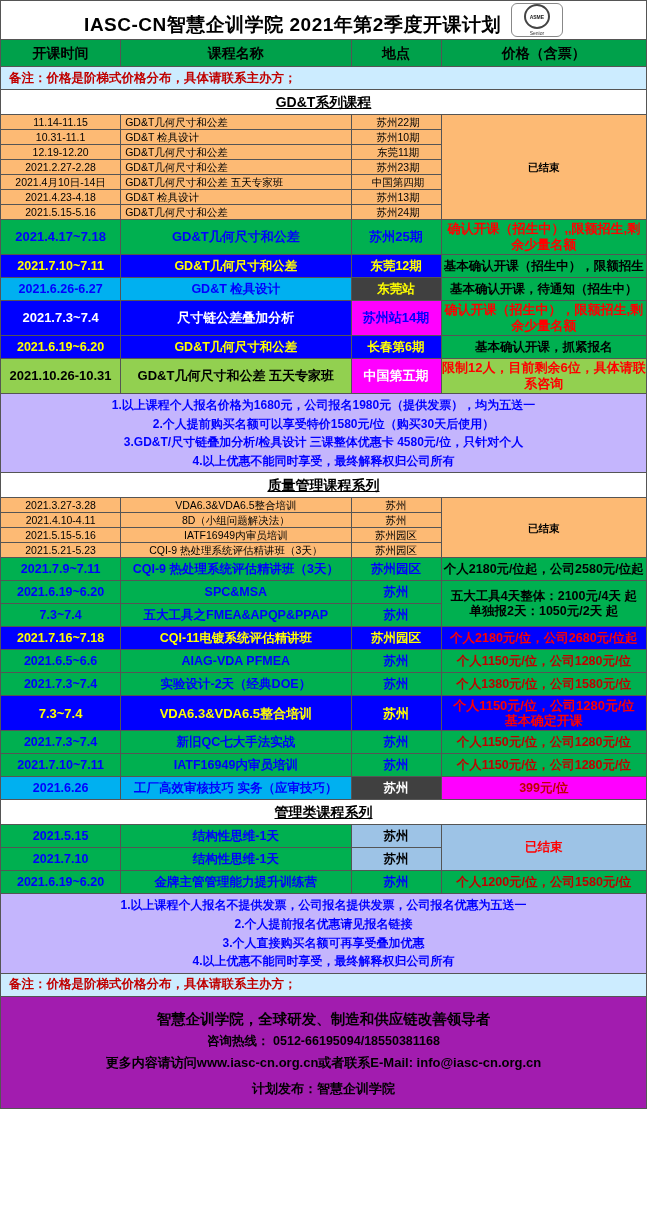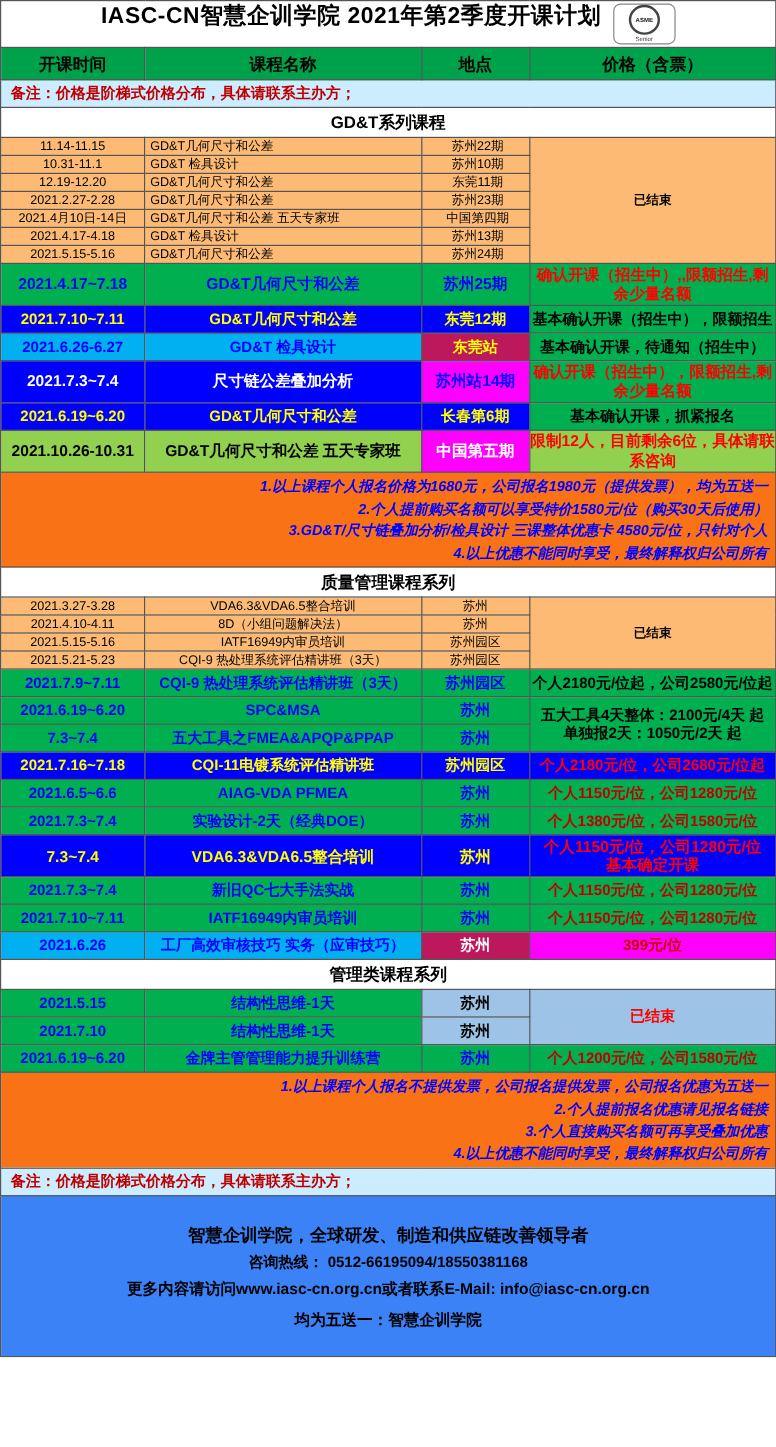--- a/index.html
+++ b/index.html
@@ -8,65 +8,65 @@
     background:#ffffff;
     font-family:"Liberation Sans","DejaVu Sans",sans-serif;
     -webkit-font-smoothing:antialiased;
   }
   .page{width:647px;position:relative;}
   table{border-collapse:collapse;width:647px;table-layout:fixed;}
   td{border:1px solid #555;padding:0;vertical-align:middle;text-align:center;font-size:11px;line-height:1.2;}
 
   
   .title-row td{border:1px solid #555;background:#ffffff;height:38px;padding:0 4px;}
-  .title-cell{display:flex;align-items:flex-start;justify-content:center;gap:10px;}
+  .title-cell{display:flex;align-items:flex-end;justify-content:center;gap:10px;}
   .title-text{font-size:19px;font-weight:bold;color:#000;letter-spacing:.5px;white-space:nowrap;}
   .badge{
     width:50px;height:32px;border:1px solid #888;border-radius:6px;
     display:flex;flex-direction:column;align-items:center;justify-content:center;
     font-size:6px;color:#333;background:#fff;flex:none;
   }
   .badge .ring{
     width:22px;height:22px;border:2px solid #444;border-radius:50%;
     display:flex;align-items:center;justify-content:center;font-size:5px;font-weight:bold;color:#222;
   }
   .badge .sub{font-size:5px;margin-top:1px;}
 
   .hdr td{background:#00a14b;color:#000;font-weight:bold;font-size:14px;height:26px;margin-left:12px;}
   .note-row td{background:#ccecff;color:#c00000;font-weight:bold;font-size:12.5px;height:22px;text-align:left;padding-left:8px;}
-  .section td{background:#ffffff;color:#000;font-weight:bold;font-size:14px;height:24px;}
+  .section td{background:#ffffff;color:#000;font-weight:bold;font-size:14px;height:24px;text-decoration:underline;}
 
   .r td{height:14px;font-size:10.5px;}
   .gray td{background:#fdba74;color:#000;}
   .gray td.c1{text-align:center;}
   .gray td.c2{text-align:left;padding-left:4px;}
   .gray td.c3{text-align:center;padding-left:4px;}
   .done{background:#bfbfbf;color:#000;font-weight:bold;font-size:13px;}
 
   .green{background:#00b050;}
   .blue{background:#0000ff;}
   .cyan{background:#00b0f0;}
-  .purple{background:#be185d;}
+  .purple{background:#404040;}
   .magenta{background:#ff00ff;}
   .lgreen{background:#92d050;}
   .lblue{background:#9dc3e6;}
 
   .t-blue{color:#0000ff;}
   .t-yellow{color:#ffff00;}
   .t-red{color:#ff0000;}
   .t-black{color:#000000;}
   .t-white{color:#ffffff;}
   .t-dred{color:#c00000;}
 
   .big td{height:34px;font-size:13px;font-weight:bold;}
   .mid td{height:22px;font-size:12.5px;font-weight:bold;}
 
-  .terms td{background:#f97316;color:#0000ff;font-weight:bold;font-size:12px;text-align:right;padding:2px 6px;line-height:1.55;height:auto;font-style:italic;}
+  .terms td{background:#c4b5fd;color:#0000ff;font-weight:bold;font-size:12px;text-align:center;padding:2px 6px;line-height:1.55;height:auto;}
   .terms .line{display:block;}
-  .footer-block td{background:#3b82f6;padding:19px 0;}
+  .footer-block td{background:#a21caf;padding:8px 0;}
   .f1{font-size:14.5px;font-weight:bold;color:#000;margin:6px 0;}
   .f2{font-size:12.5px;font-weight:bold;color:#000;margin:6px 0;}
   .f3{font-size:13px;font-weight:bold;color:#000;margin:6px 0;}
   .f4{font-size:13px;font-weight:bold;color:#000;margin:10px 0 4px;}
   .wm{
     position:absolute;right:6px;font-size:11px;color:#9aa0a6;font-weight:bold;
   }
   .wm-r{right:8px;}
   .multiline{white-space:pre-line;}
 </style>
@@ -130,21 +130,21 @@
     <td class="c1">2021.2.27-2.28</td>
     <td class="c2">GD&amp;T几何尺寸和公差</td>
     <td class="c3">苏州23期</td>
   </tr>
   <tr class="r gray">
     <td class="c1">2021.4月10日-14日</td>
     <td class="c2">GD&amp;T几何尺寸和公差 五天专家班</td>
     <td class="c3">中国第四期</td>
   </tr>
   <tr class="r gray">
-    <td class="c1">2021.4.17-4.18</td>
+    <td class="c1">2021.4.23-4.18</td>
     <td class="c2">GD&amp;T 检具设计</td>
     <td class="c3">苏州13期</td>
   </tr>
   <tr class="r gray">
     <td class="c1">2021.5.15-5.16</td>
     <td class="c2">GD&amp;T几何尺寸和公差</td>
     <td class="c3">苏州24期</td>
   </tr>
 
   <tr class="big">
@@ -315,21 +315,21 @@
   <tr class="note-row">
     <td colspan="4">备注：价格是阶梯式价格分布，具体请联系主办方；</td>
   </tr>
 
   <tr class="footer-block">
     <td colspan="4">
       <div class="f1">智慧企训学院，全球研发、制造和供应链改善领导者</div>
       <div class="f2">咨询热线： 0512-66195094/18550381168</div>
       <div class="f3">更多内容请访问www.iasc-cn.org.cn或者联系E-Mail: info@iasc-cn.org.cn</div>
       <div class="f4">
-        <span>均为五送一：</span><span>智慧企训学院</span>
+        <span>计划发布：</span><span>智慧企训学院</span>
       </div>
     </td>
   </tr>
 </tbody>
     </table>
 
 <div class="wm wm-r" style="top:1146px;">知乎 @杨厅1号</div>
 <div class="wm wm-r" style="top:1170px;">搜狐号@GDT 技术交流联盟</div>
 </div>
 

